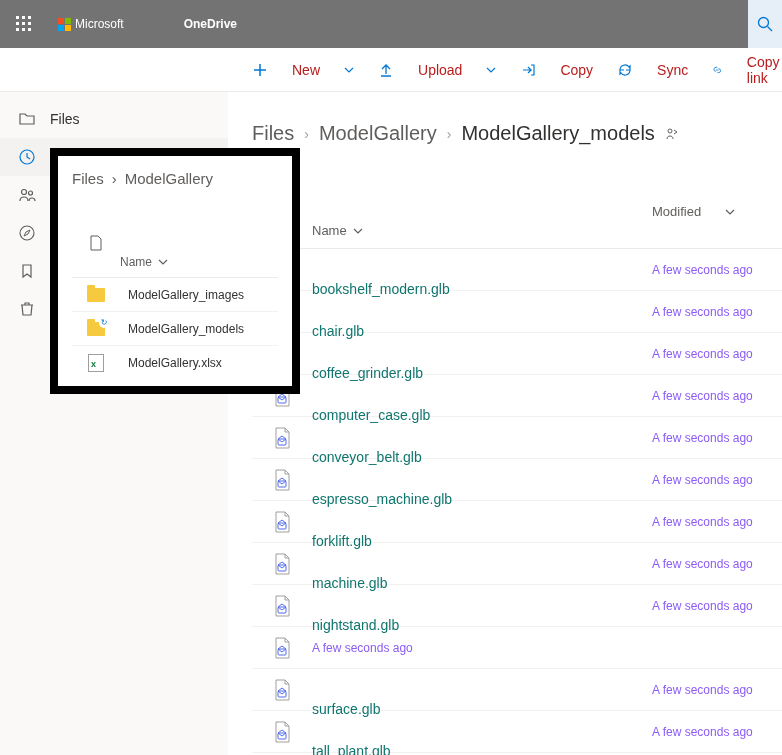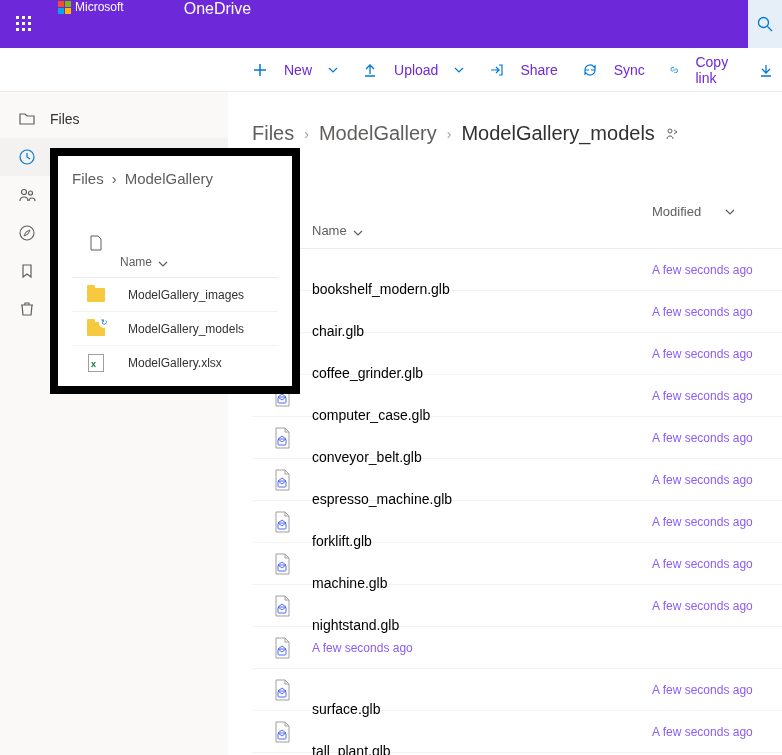--- a/index.html
+++ b/index.html
@@ -1,58 +1,58 @@
 <!DOCTYPE html>
 <html><head>
 <meta charset="utf-8">
 <style>
   * { box-sizing: border-box; margin: 0; padding: 0; }
   body { font-family: "Segoe UI", Tahoma, sans-serif; font-size: 14px; color: #323130; background: #fff; width: 782px; height: 755px; overflow: hidden; position: relative; }
   
   
-  .top-header { background: #6d28d9; height: 48px; display: flex; align-items: flex-start; color: #fff; }
+  .top-header { background: #737373; height: 48px; display: flex; align-items: center; color: #fff; }
   .waffle { width: 48px; height: 48px; display: flex; align-items: center; justify-content: center; cursor: pointer; }
   .waffle svg { width: 16px; height: 16px; }
   .ms-logo { display: flex; align-items: center; gap: 4px; margin-left: 10px; font-size: 12px; }
   .ms-flag { display: inline-grid; grid-template-columns: 6px 6px; grid-template-rows: 6px 6px; gap: 1px; }
   .ms-flag span:nth-child(1){background:#f25022;} .ms-flag span:nth-child(2){background:#7fba00;} .ms-flag span:nth-child(3){background:#00a4ef;} .ms-flag span:nth-child(4){background:#ffb900;}
-  .app-name { margin-left: 60px; font-size: 16px; font-weight: 400; }
+  .app-name { margin-left: 60px; font-size: 12px; font-weight: 700; }
   .search-btn { margin-left: auto; width: 34px; height: 48px; background: #e6eef8; display: flex; align-items: center; justify-content: center; }
   .search-btn svg { width: 16px; height: 16px; }
   
   
   .command-bar { height: 44px; border-bottom: 1px solid #edebe9; display: flex; align-items: center; padding-left: 242px; gap: 4px; color: #605e5c; }
-  .cmd { display: flex; align-items: center; gap: 16px; padding: 16px 10px; height: 100%; cursor: pointer; color: #6d28d9; font-size: 14px; }
+  .cmd { display: flex; align-items: center; gap: 24px; padding: 16px 10px; height: 100%; cursor: pointer; color: #b91c1c; font-size: 14px; }
   .cmd svg { width: 16px; height: 16px; }
   .cmd .chev { width: 10px; height: 10px; }
   
   
   .layout { display: flex; height: calc(755px - 48px - 44px); }
   .sidebar { width: 228px; background: #faf9f8; padding-top: 8px; position: relative; }
   .nav-item { display: flex; align-items: center; gap: 14px; padding: 10px 18px; cursor: pointer; color: #323130; }
   .nav-item.active { color: #0078d4; background: #f3f2f1; }
   .nav-item svg { width: 18px; height: 18px; flex-shrink: 0; }
   .nav-icon-only { padding: 10px 18px; }
   
   
   .main { flex: 1; padding: 30px 0 0 24px; overflow-y: auto; position: relative; }
   .breadcrumb { display: flex; align-items: center; gap: 10px; font-size: 20px; color: #605e5c; margin-bottom: 34px; }
   .breadcrumb .sep { color: #a19f9d; font-size: 14px; }
   .breadcrumb .current { color: #323130; }
   .breadcrumb .perm-ic { width: 14px; height: 14px; }
   
   .file-table-head { display: flex; align-items: center; padding: 6px 0 10px 0; border-bottom: 1px solid #edebe9; color: #605e5c; font-size: 13px; }
   .col-icon { width: 60px; display: flex; align-items: center; justify-content: center; }
-  .col-name { flex: 1; display: flex; align-items: flex-end; gap: 6px; margin-top: 38px; }
+  .col-name { flex: 1; display: flex; align-items: center; gap: 6px; margin-top: 38px; }
   .col-mod { width: 130px; display: flex; align-items: center; gap: 24px; }
   .sort-chev { width: 10px; height: 10px; }
   
   .file-row { display: flex; align-items: center; height: 42px; border-bottom: 1px solid #f3f2f1; }
   .file-row .col-icon svg { width: 18px; height: 22px; }
-  .file-row .col-name { color: #000000; }
+  .file-row .col-name { color: #0f766e; }
   .file-row .col-mod { color: #8b5cf6; font-size: 12px; }
   
   
   .inset-card { position: absolute; top: 56px; left: 50px; width: 250px; background: #fff; border: 8px solid #000; z-index: 50; font-size: 12.5px; }
   .inset-pad { padding: 14px 14px 6px 14px; }
   .inset-bc { display: flex; align-items: center; gap: 8px; color: #605e5c; font-size: 15px; margin-bottom: 30px; }
   .inset-head { display: flex; align-items: center; padding: 0 0 8px 0; border-bottom: 1px solid #edebe9; color: #605e5c; font-size: 12px; }
   .inset-head .col-icon { width: 48px; }
   .inset-row { display: flex; align-items: center; height: 34px; border-bottom: 1px solid #f3f2f1; }
   .inset-row:last-child { border-bottom: none; }
@@ -117,21 +117,21 @@
       </svg>
     <span>Upload</span>
     <svg class="chev" viewBox="0 0 10 10">
         <path d="M1 3l4 4 4-4" fill="none" stroke="#0078d4" stroke-width="1.2"></path>
       </svg>
   </div>
   <div class="cmd">
     <svg viewBox="0 0 16 16">
         <path d="M3 8h8l-3-3m3 3-3 3M11 3h3v10h-3" fill="none" stroke="#0078d4" stroke-width="1.2"></path>
       </svg>
-    <span>Share</span>
+    <span>Copy</span>
   </div>
   <div class="cmd">
     <svg viewBox="0 0 16 16">
         <path d="M3 8a5 5 0 0 1 9-3l1-1v4h-4M13 8a5 5 0 0 1-9 3l-1 1v-4h4" fill="none" stroke="#0078d4" stroke-width="1.2"></path>
       </svg>
     <span>Sync</span>
   </div>
   <div class="cmd">
     <svg viewBox="0 0 16 16">
         <path d="M6 10a3 3 0 0 1 0-6h2M10 6a3 3 0 0 1 0 6H8M6 8h4" fill="none" stroke="#0078d4" stroke-width="1.2"></path>

